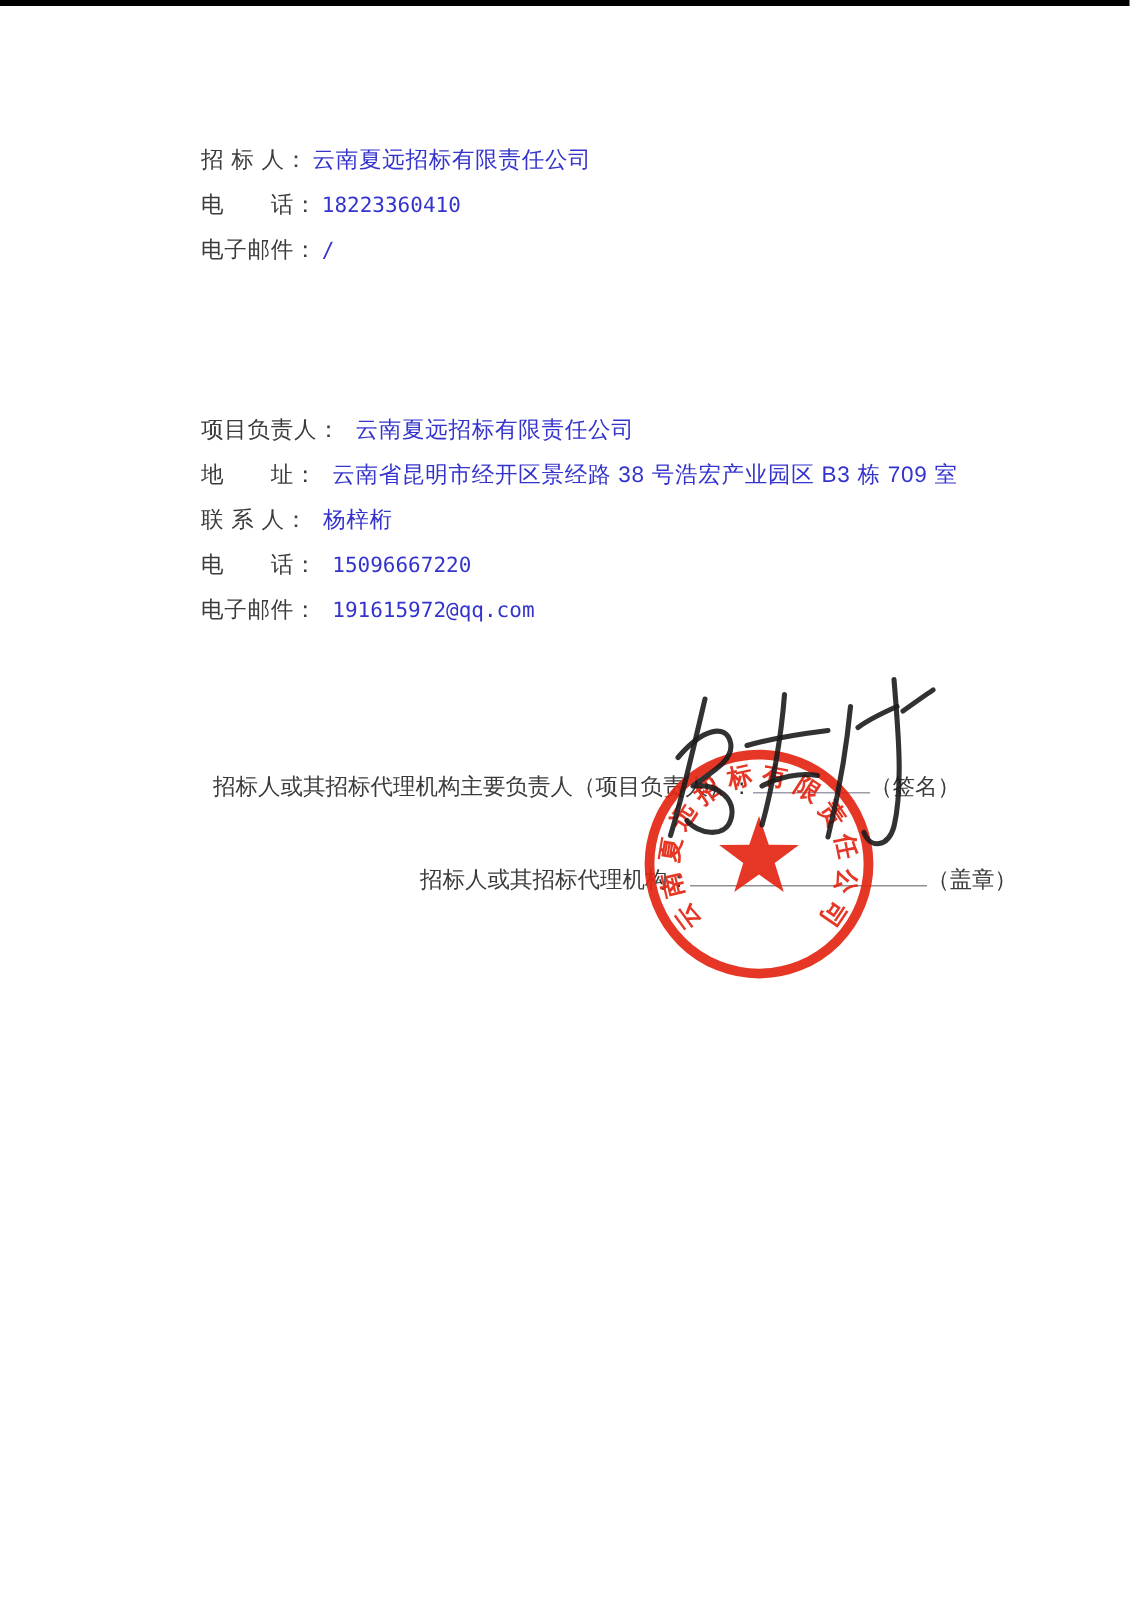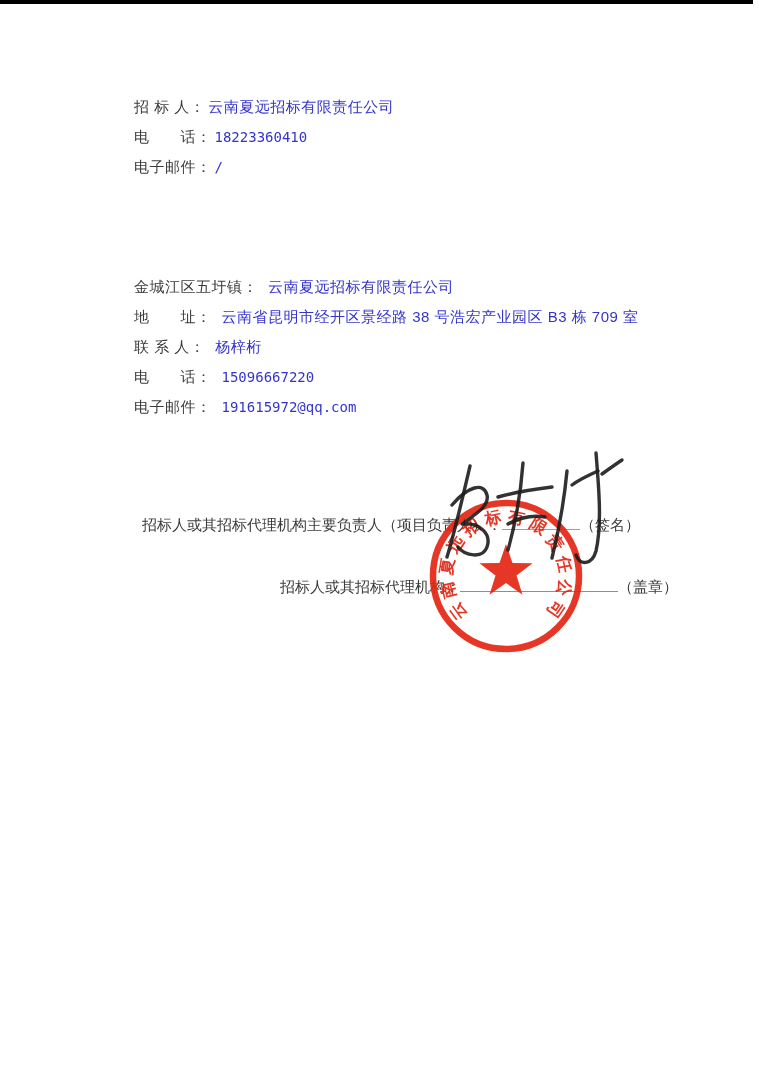--- a/index.html
+++ b/index.html
@@ -64,21 +64,21 @@
   <div class="contact-row">
     <span class="row-label">电　　话：</span><span class="row-value mono">18223360410</span>
   </div>
   <div class="contact-row">
     <span class="row-label">电子邮件：</span><span class="row-value mono">/</span>
   </div>
 </div>
 
 <div class="contact-block block-agency">
   <div class="contact-row">
-    <span class="row-label">金城江区五圩镇：</span><span class="row-value">云南夏远招标有限责任公司</span>
+    <span class="row-label">项目负责人：</span><span class="row-value">云南夏远招标有限责任公司</span>
   </div>
   <div class="contact-row">
     <span class="row-label">地　　址：</span><span class="row-value">云南省昆明市经开区景经路 38 号浩宏产业园区 B3 栋 709 室</span>
   </div>
   <div class="contact-row">
     <span class="row-label">联 系 人：</span><span class="row-value">杨梓桁</span>
   </div>
   <div class="contact-row">
     <span class="row-label">电　　话：</span><span class="row-value mono">15096667220</span>
   </div>

